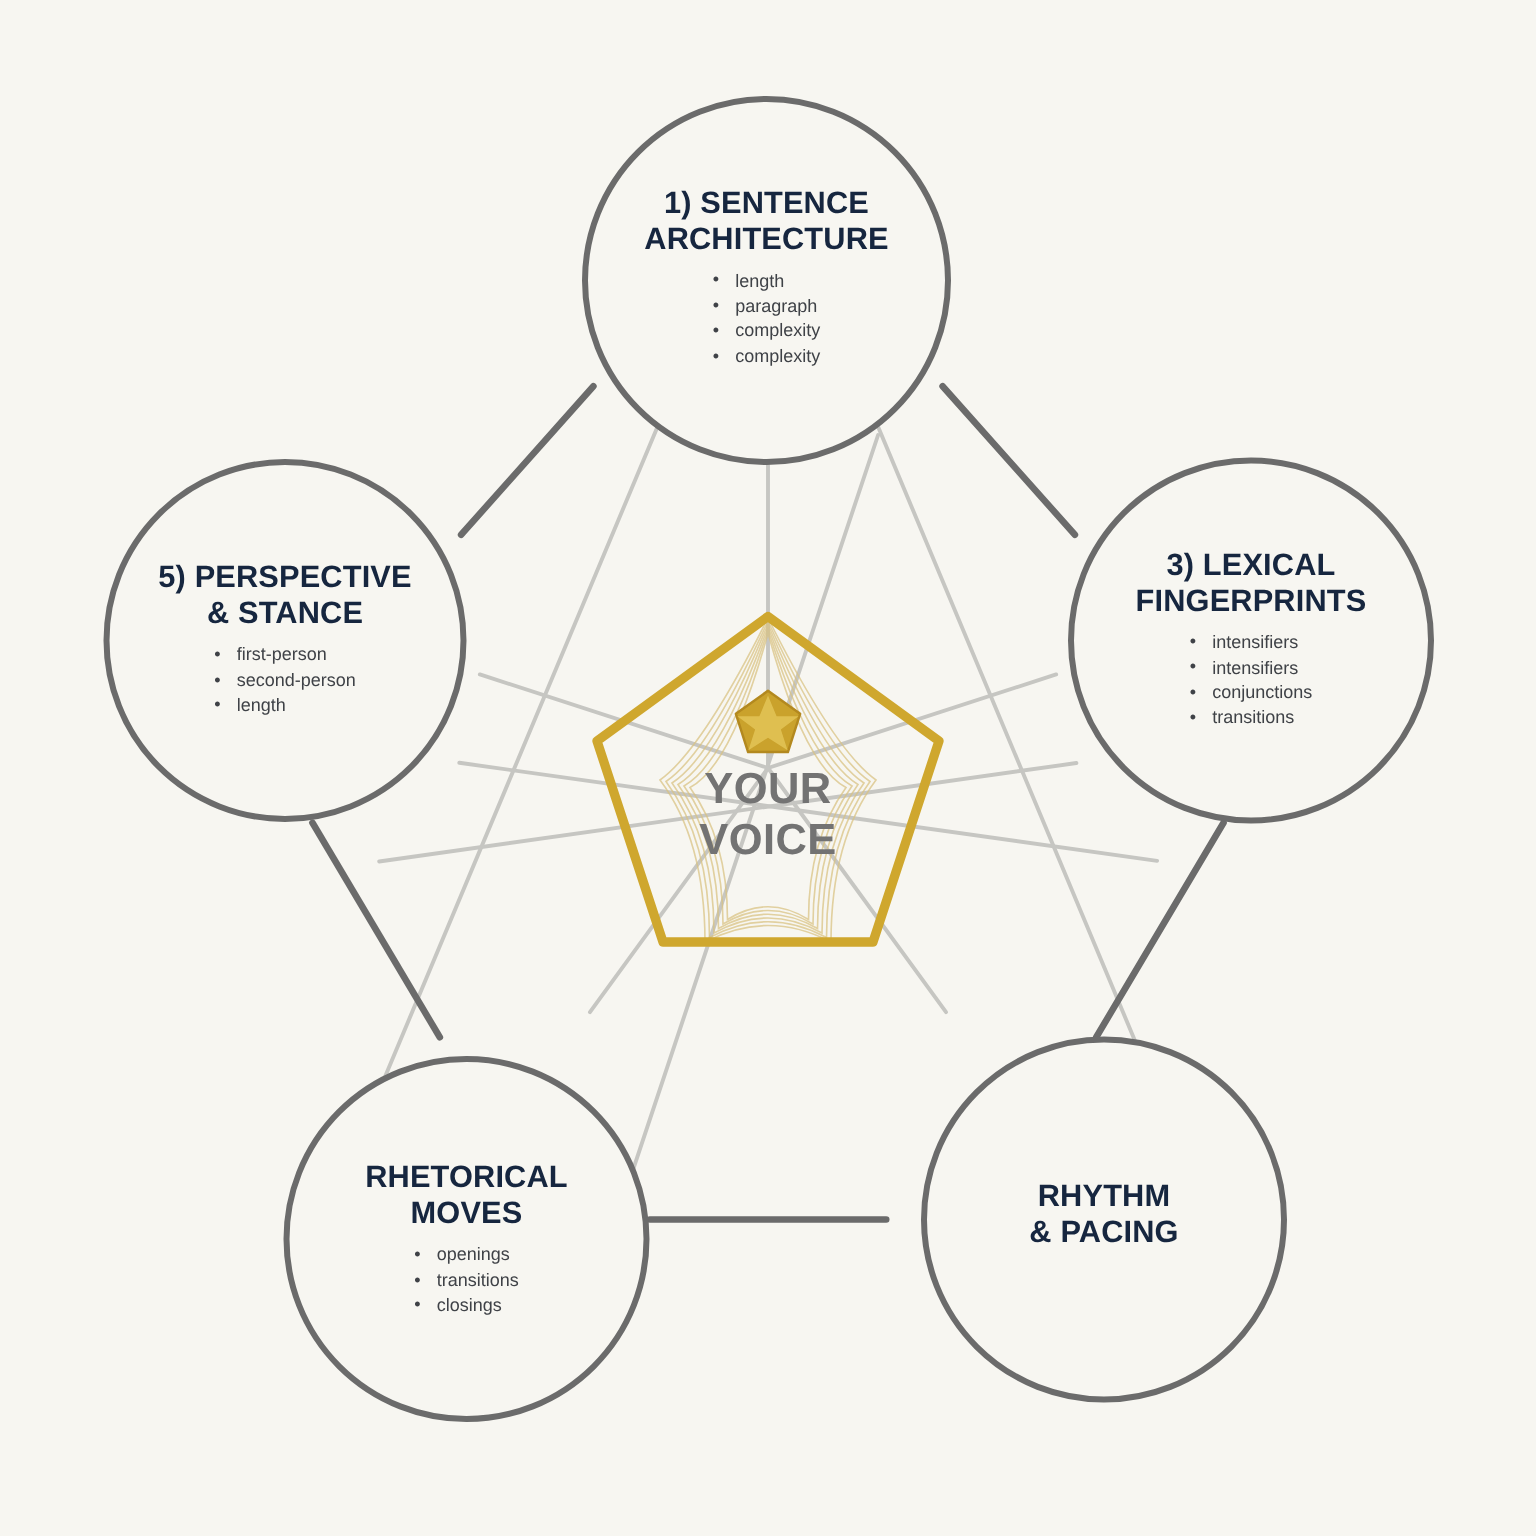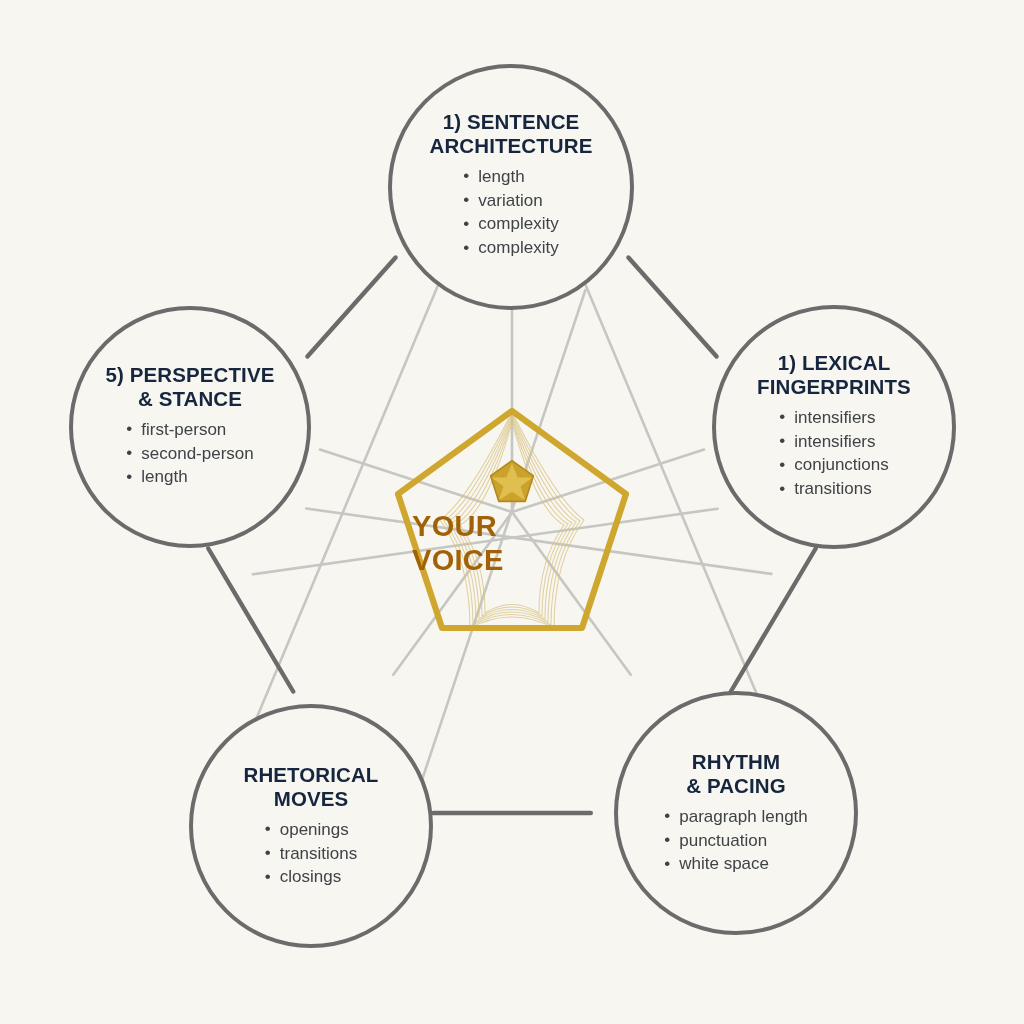--- a/index.html
+++ b/index.html
@@ -46,21 +46,21 @@
     white-space: pre-line;
   }
   .node-list {
     list-style: none;
     margin: 0;
     padding: 0;
     text-align: left;
   }
   .node-list li {
     color: #3f4247;
-    font-size: 17px;
+    font-size: 12px;
     line-height: 1.40;
     position: relative;
     padding-left: 15px;
     white-space: nowrap;
   }
   .node-list li::before {
     content: "\2022";
     position: absolute;
     left: 0;
     top: -0.5px;
@@ -83,21 +83,22 @@
     width: 1024px;
     height: 1024px;
     z-index: 4;
     pointer-events: none;
   }
   .center-text {
     position: absolute;
     left: 412px;
     top: 510px;
     width: 200px;
-    color: #a16207;
+    text-align: center;
+    color: #737373;
     font-weight: bold;
     font-size: 29px;
     line-height: 1.17;
     letter-spacing: 0.3px;
     white-space: pre-line;
     z-index: 7;
   }
 </style>
 </head>
 <body>
@@ -153,45 +154,40 @@
   <div class="center-wrap">
     <div class="center-text">YOUR
 VOICE</div>
   </div>
 
   <div class="node" id="node-0">
     <div class="node-title">1) SENTENCE
 ARCHITECTURE</div>
     <ul class="node-list">
       <li>length</li>
-      <li>variation</li>
+      <li>paragraph</li>
       <li>complexity</li>
       <li>complexity</li>
     </ul>
   </div>
 
   <div class="node" id="node-1">
-    <div class="node-title">1) LEXICAL
+    <div class="node-title">3) LEXICAL
 FINGERPRINTS</div>
     <ul class="node-list">
       <li>intensifiers</li>
       <li>intensifiers</li>
       <li>conjunctions</li>
       <li>transitions</li>
     </ul>
   </div>
 
   <div class="node" id="node-2">
     <div class="node-title">RHYTHM
 &amp; PACING</div>
-    <ul class="node-list">
-      <li>paragraph length</li>
-      <li>punctuation</li>
-      <li>white space</li>
-    </ul>
   </div>
 
   <div class="node" id="node-3">
     <div class="node-title">RHETORICAL
 MOVES</div>
     <ul class="node-list">
       <li>openings</li>
       <li>transitions</li>
       <li>closings</li>
     </ul>

